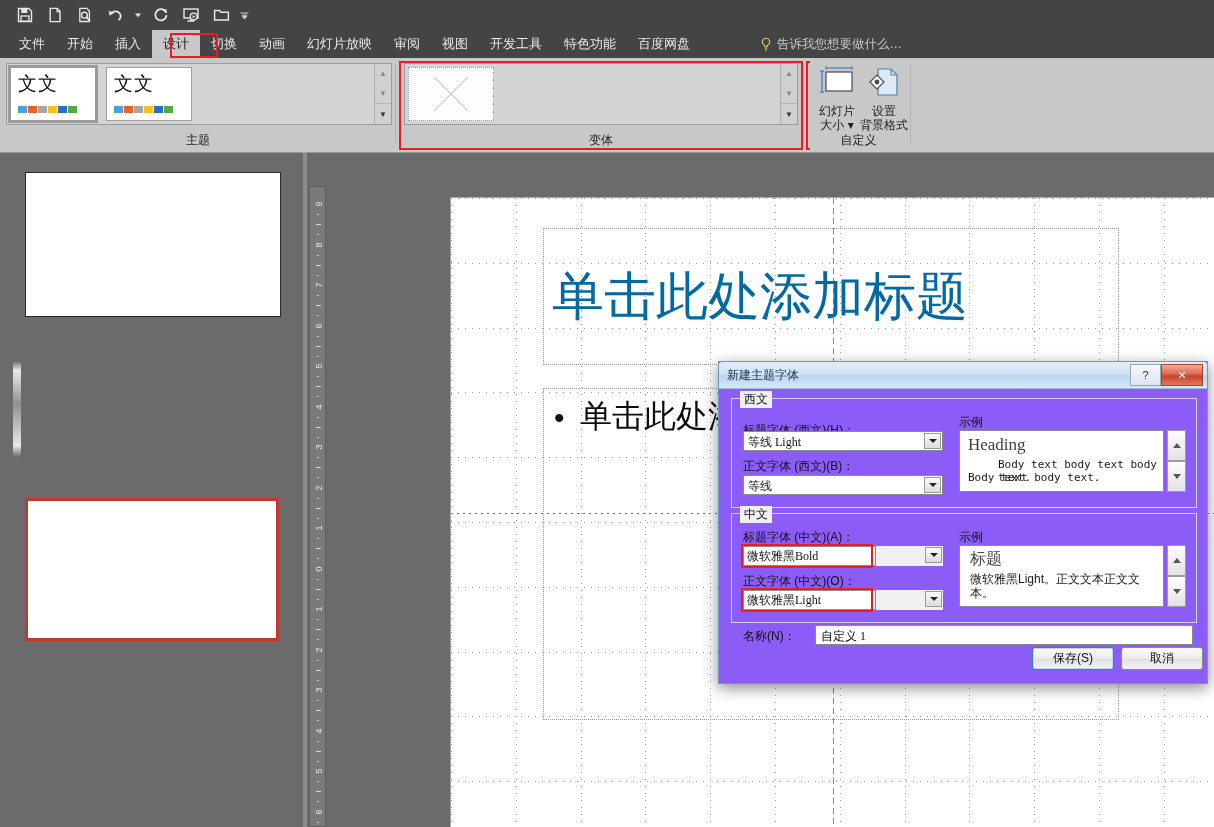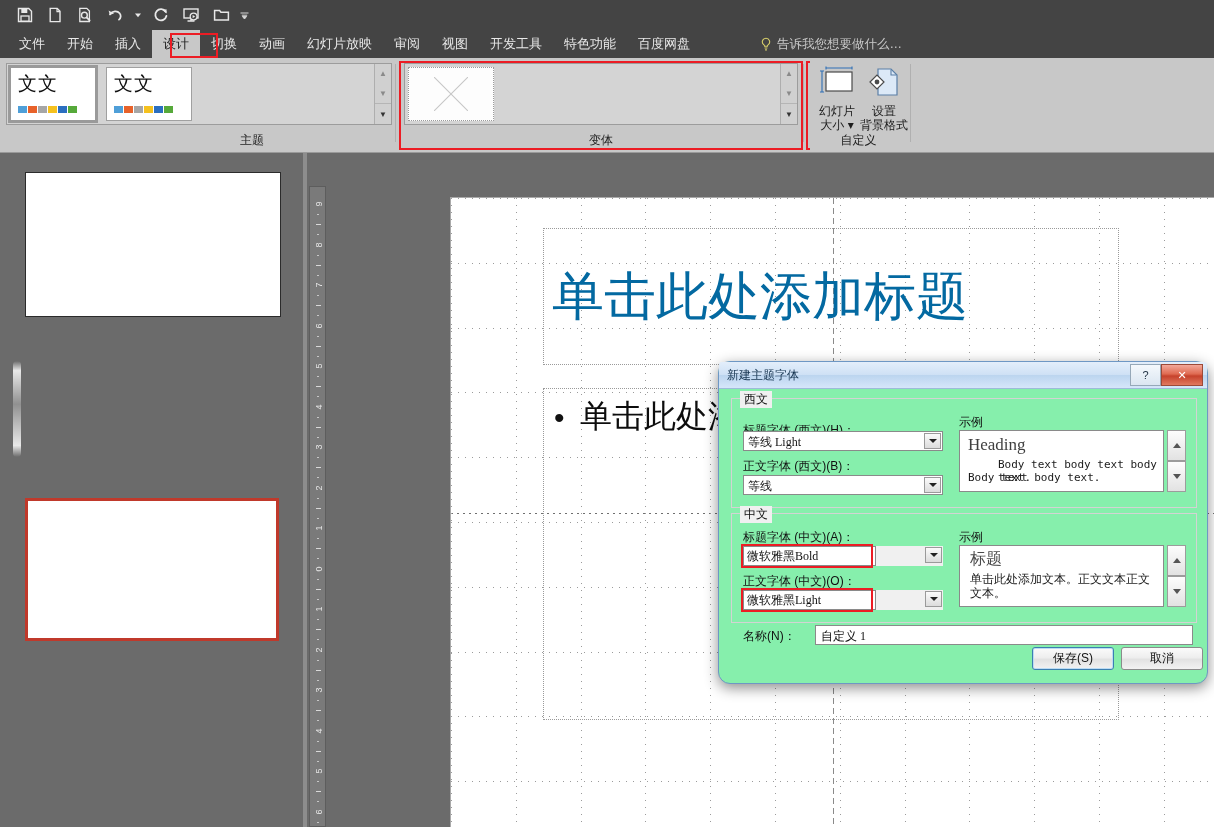--- a/index.html
+++ b/index.html
@@ -106,21 +106,21 @@
   .ph-title{left:92px;top:30px;width:574px;height:135px;display:flex;align-items:center;}
   .ph-title .txt{font-size:52px;color:#0369a1;white-space:nowrap;padding-left:8px;
                  font-family:"DejaVu Sans",sans-serif;font-weight:400;}
   .ph-body{left:92px;top:190px;width:574px;height:330px;}
   .ph-body .bullet{position:absolute;left:10px;top:12px;font-size:30px;color:#111;}
   .ph-body .btxt{position:absolute;left:36px;top:6px;font-size:32px;color:#0d0d0d;white-space:nowrap;
                  font-family:"DejaVu Sans",sans-serif;}
 
   
   .dlg{position:absolute;left:718px;top:361px;width:488px;height:321px;
-       background:#86efac;border:1px solid #6e97c4;border-radius:12px;
+       background:#8b5cf6;border:1px solid #6e97c4;border-radius:0;
        box-shadow:0 4px 14px rgba(0,0,0,.45);}
   .dlg-title{position:absolute;left:0;top:0;right:0;height:26px;border-radius:3px 3px 0 0;
     background:linear-gradient(to bottom,#e3eefb 0%,#cfe1f5 48%,#bcd5ef 52%,#d6e6fa 100%);
     border-bottom:1px solid #9dbbd9;}
   .dlg-title .t{position:absolute;left:8px;top:5px;font-size:12px;color:#15334f;}
   .dlg-btns{position:absolute;right:4px;top:2px;display:flex;gap:0;}
   .dbtn{width:29px;height:20px;border:1px solid #96a8b8;display:flex;align-items:center;justify-content:center;
         font-size:11px;color:#234;background:linear-gradient(to bottom,#f4f8fc,#dbe6f1);cursor:default;}
   .dbtn.close{width:40px;background:linear-gradient(to bottom,#f3a89a 0%,#df6a51 45%,#c6422c 55%,#e0795f 100%);
               border-color:#9c4a38;color:#fff;font-weight:bold;}
@@ -273,21 +273,21 @@
             <path d="M4.6 11h2.8M5.1 12.9h1.8" stroke="#d9d06a" stroke-width="1.1"></path>
           </svg>
       </span>
       <span>告诉我您想要做什么…</span>
     </div>
     <div class="redbox" style="left:170px;top:3px;width:48px;height:25px;"></div>
   </div>
 
   <div class="ribbon">
 
-    <div class="grp" style="left:0;width:396px;padding-left:36px;">
+    <div class="grp" style="left:0;width:396px;">
       <div class="gallery" style="left:6px;top:5px;width:384px;height:60px;">
         <div class="thumbwrap">
           <div class="thumb sel">
             <div class="tt">文文</div>
             <div class="swatches">
               <i style="background:#4f9fd8"></i>
                 <i style="background:#e8622a"></i>
                 <i style="background:#a6a6a6"></i>
                 <i style="background:#f5c11e"></i>
                 <i style="background:#2b6fc0"></i>
@@ -615,21 +615,21 @@
       <div style="position:absolute;left:133px;top:0;width:67px;height:20px;background:#f0f0f0;"></div>
       <div class="arrow">
           <i></i>
         </div>
     </div>
     <div class="redbox" style="left:22px;top:226px;width:132px;height:24px;"></div>
 
     <div class="lbl" style="left:240px;top:167px;">示例</div>
     <div class="preview" style="left:240px;top:183px;width:205px;height:62px;">
       <div class="ph1cn">标题</div>
-      <div class="pbcn" style="top:26px;">单击此处添加文本。正文文本正文文本。</div>
+      <div class="pbcn" style="top:26px;">微软雅黑Light。正文文本正文文本。</div>
     </div>
     <div class="spin" style="left:448px;top:183px;height:62px;">
       <div class="up">
           <i></i>
         </div>
       <div class="dn">
           <i></i>
         </div>
     </div>
 

